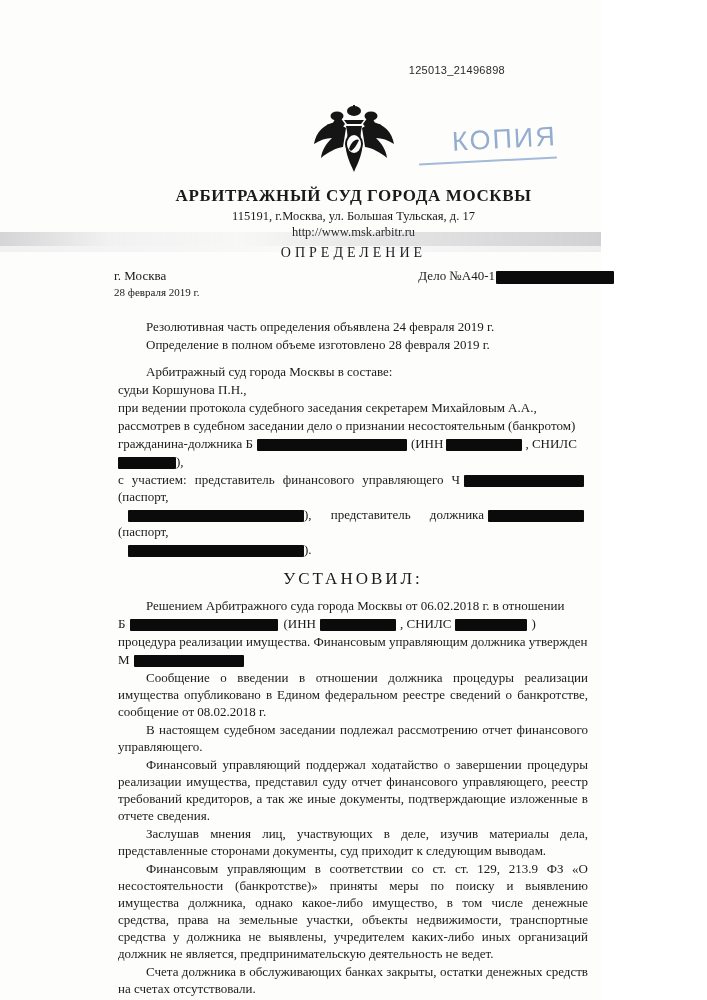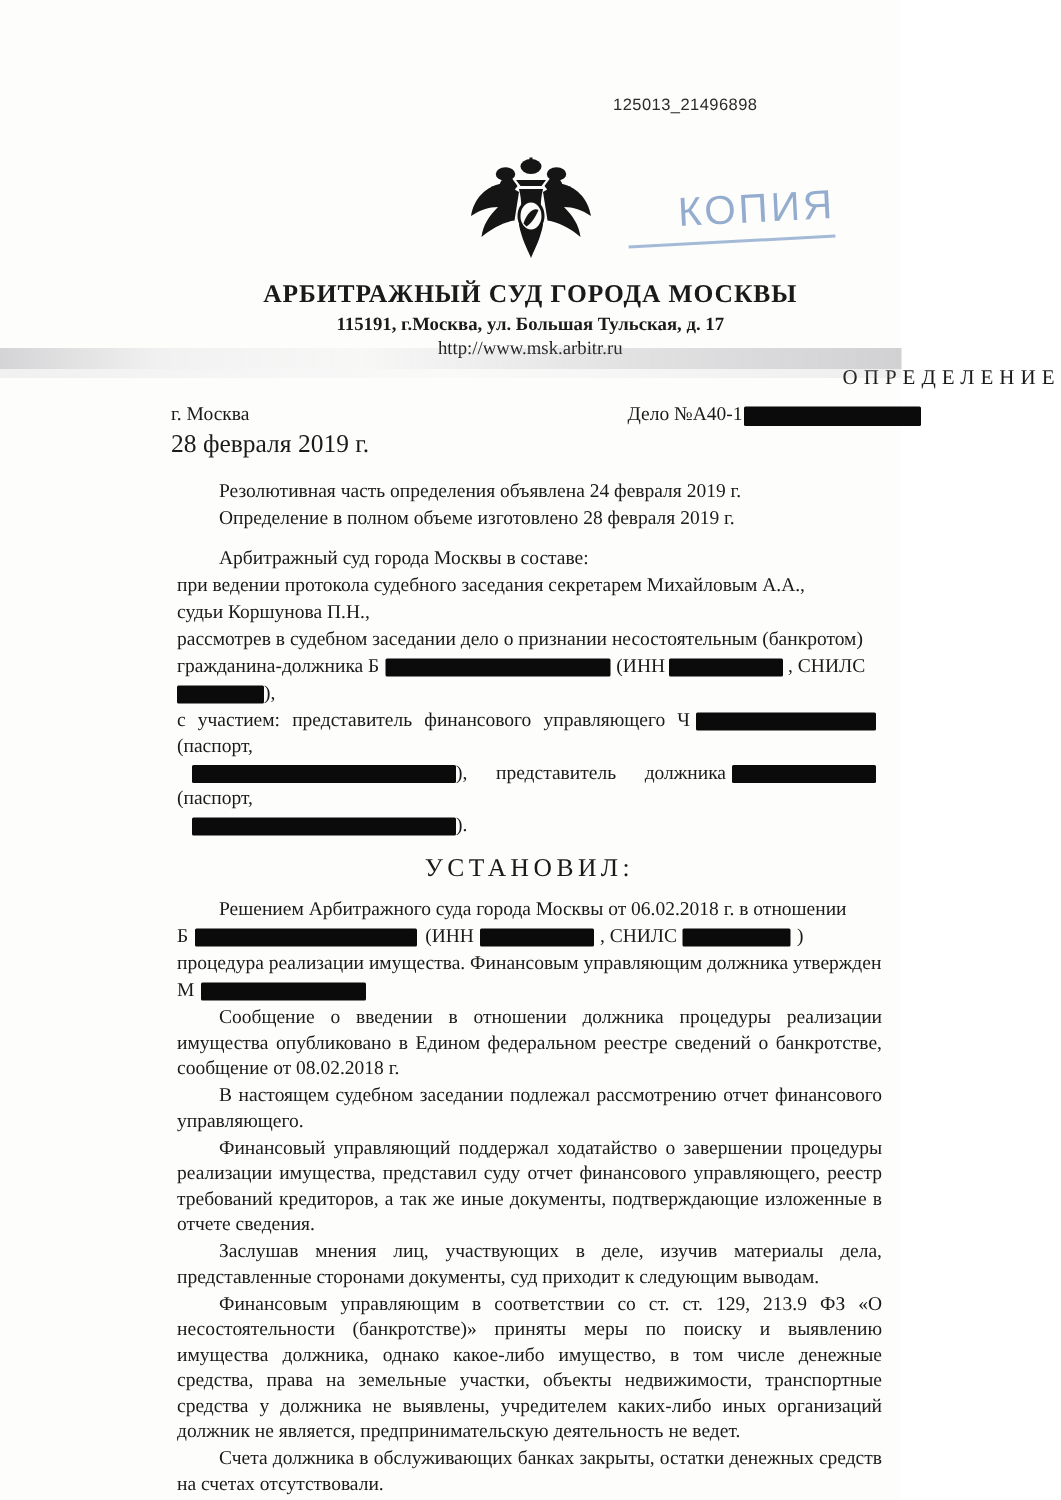--- a/index.html
+++ b/index.html
@@ -88,49 +88,47 @@
     text-align: center;
   }
   .court-name {
     font-size: 17px;
     font-weight: bold;
     letter-spacing: 0.6px;
   }
   .court-addr {
     font-size: 12.5px;
     margin-top: 3px;
-    font-weight: bold;
   }
   .court-site {
     font-size: 12.5px;
     margin-top: 1px;
   }
   .doc-type {
     font-size: 14px;
     letter-spacing: 4px;
     margin-top: 5px;
     font-weight: normal;
-    text-align: right;
   }
 
   .meta {
     position: absolute;
     top: 268px;
     left: 114px;
     width: 500px;
     font-size: 13px;
   }
   .meta-row {
     display: flex;
     justify-content: space-between;
     align-items: baseline;
   }
   .meta-city { font-size: 13px; }
   .case-no { font-size: 13px; }
-  .meta-date { font-size: 17px; margin-top: 2px; }
+  .meta-date { font-size: 11px; margin-top: 2px; }
 
   .redact {
     display: inline-block;
     background: #0b0b0b;
     vertical-align: middle;
     height: 12px;
     border-radius: 1px;
   }
   .redact.tall { height: 13px; }
 
@@ -215,22 +213,22 @@
   </div>
 
   <div class="body">
 
     <div class="p indent">Резолютивная часть определения объявлена 24 февраля 2019 г.</div>
     <div class="p indent">Определение в полном объеме изготовлено 28 февраля 2019 г.</div>
 
     <div class="gap"></div>
 
     <div class="p indent">Арбитражный суд города Москвы  в составе:</div>
+    <div class="p">судьи Коршунова П.Н.,</div>
     <div class="p">при ведении протокола судебного заседания секретарем Михайловым А.А.,</div>
-    <div class="p">судьи Коршунова П.Н.,</div>
     <div class="p just">рассмотрев в судебном заседании дело о признании несостоятельным (банкротом)</div>
     <div class="p">
       <span>гражданина-должника Б</span><span class="redact" style="width:150px;margin:0 4px;"></span><span>(ИНН</span><span class="redact" style="width:76px;margin:0 3px;"></span><span>, СНИЛС</span>
     </div>
     <div class="p">
       <span class="redact" style="width:58px;"></span><span>),</span>
     </div>
     <div class="p">
       <span>с участием: представитель финансового управляющего Ч</span><span class="redact" style="width:120px;margin:0 4px;"></span><span>(паспорт,</span>
     </div>

